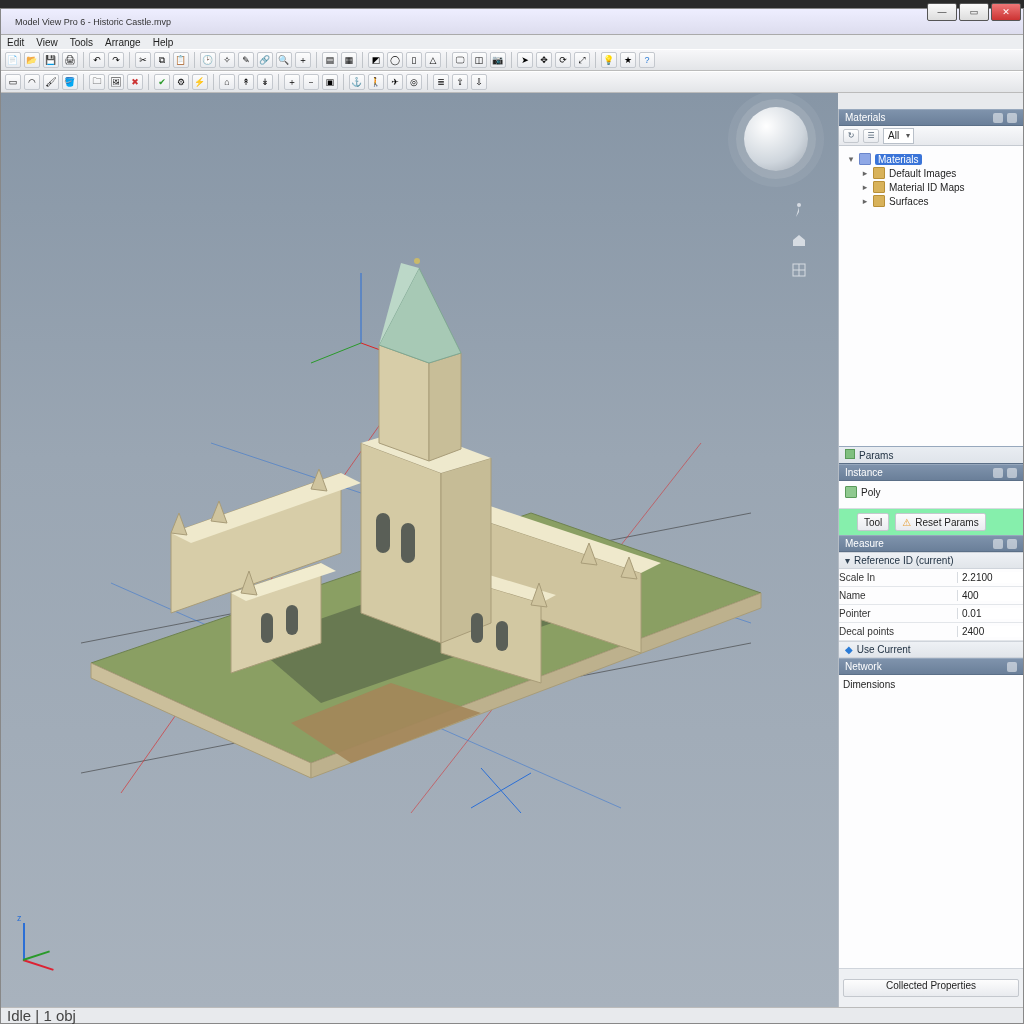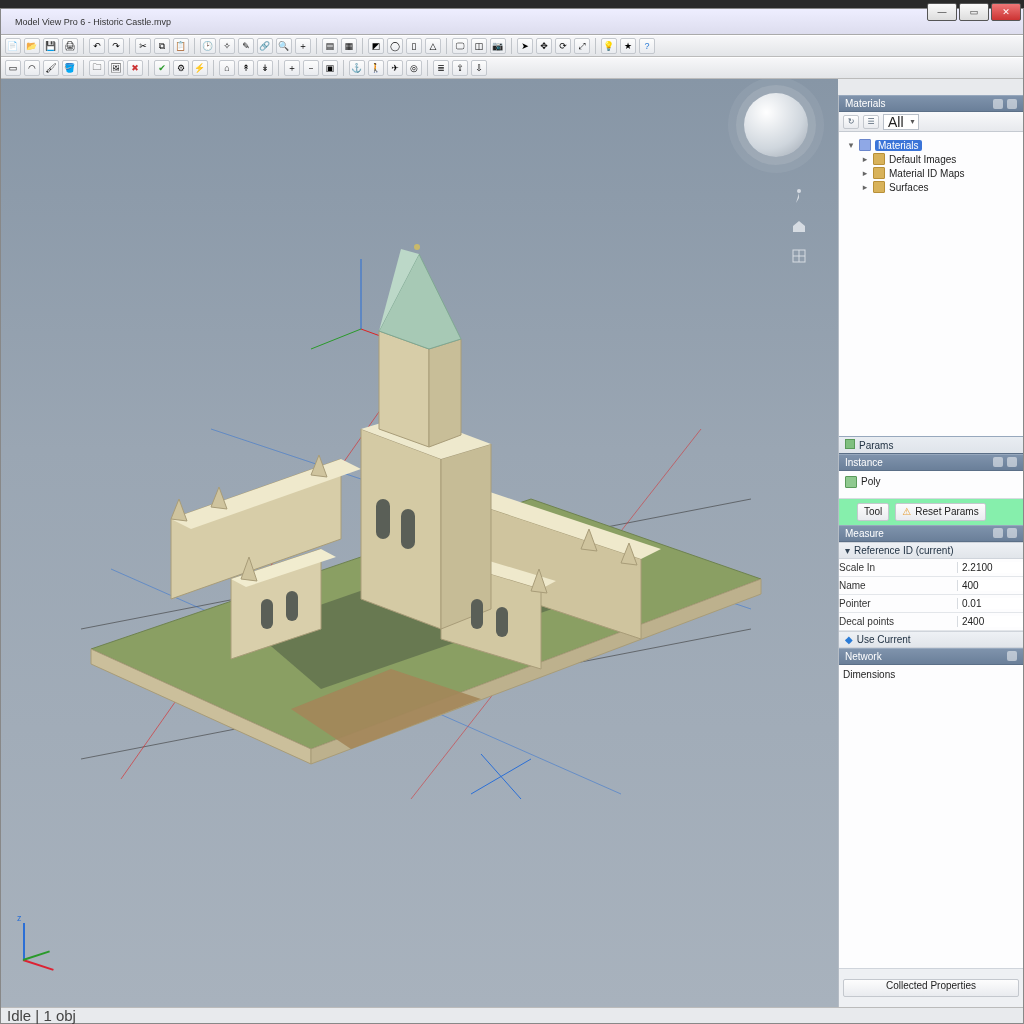--- a/index.html
+++ b/index.html
@@ -28,21 +28,21 @@
 .scene svg { width: 100%; height: 100%; }
 .statusbar { height: 16px; background: #e8eaed; border-top: 1px solid #bbb; font-size: 15px; color: #444; display: flex; align-items: center; padding: 0 6px; }
 
 .side { width: 185px; background: #eef0f3; border-left: 1px solid #b5bcc5; display: flex; flex-direction: column; font-size: 10px; color: #222; margin-top: 16px; }
 .panel-head { background: linear-gradient(#7f93ac,#6a7f99); color: #fff; font-size: 10px; padding: 2px 6px; display: flex; align-items: center; justify-content: space-between; border-top: 1px solid #97a8bd; border-bottom: 1px solid #5b6f87; }
 .panel-head .ph-icons { display: flex; gap: 4px; }
 .panel-head .ph-icons i { width: 10px; height: 10px; background: rgba(255,255,255,.5); border-radius: 2px; cursor: pointer; }
 .panel-body { background: #fdfdfe; padding: 4px 4px; overflow: auto; }
 .mini-toolbar { height: 20px; background: linear-gradient(#f8f9fb,#e7e9ed); border-bottom: 1px solid #c5cad1; display: flex; align-items: center; gap: 4px; padding: 0 4px; }
 .mini-toolbar .mtb { width: 16px; height: 14px; border: 1px solid #c4c8ce; background: linear-gradient(#fff,#e9ebef); border-radius: 2px; cursor: pointer; display:flex; align-items:center; justify-content:center; font-size:8px; color:#567; }
-.dropdown { height: 16px; border: 1px solid #b9c0c9; background: #fff; font-size: 14px; padding: 0 14px 0 4px; position: relative; cursor: pointer; display: flex; align-items: center; }
+.dropdown { height: 16px; border: 1px solid #b9c0c9; background: #fff; font-size: 10px; padding: 0 14px 0 4px; position: relative; cursor: pointer; display: flex; align-items: center; }
 .dropdown::after { content: "▾"; position: absolute; right: 3px; font-size: 8px; color: #555; }
 .tree { font-size: 10px; padding: 2px 2px 6px 2px; }
 .tree-row { display: flex; align-items: center; gap: 4px; padding: 1px 2px; cursor: pointer; }
 .tree-row.sel span.lbl { background: #3a74d8; color: #fff; padding: 0 3px; border-radius: 2px; }
 .tree-row .tw { width: 8px; text-align: center; color: #666; font-size: 9px; }
 .tree-row .ic { width: 12px; height: 12px; background: #d8b25a; border: 1px solid #b89038; border-radius: 1px; }
 .tree-row .ic.blue { background: #8fa8e6; border-color: #6a86cc; }
 .tree-indent { padding-left: 14px; }
 .prop-row { display: flex; align-items: center; border-bottom: 1px solid #e3e6ea; height: 18px; }
 .prop-row .k { flex: 1; color: #333; }
@@ -59,20 +59,27 @@
 
   <div class="titlebar">
     <span>Model View Pro 6 - Historic Castle.mvp</span>
     <div class="window-controls">
       <div class="win-btn">—</div>
       <div class="win-btn">▭</div>
       <div class="win-btn close">✕</div>
     </div>
   </div>
 
+  <div class="menubar">
+    <span>Edit</span>
+    <span>View</span>
+    <span>Tools</span>
+    <span>Arrange</span>
+    <span>Help</span>
+  </div>
 
   <div class="toolbar">
     <div class="tb">📄</div>
     <div class="tb">📂</div>
     <div class="tb">💾</div>
     <div class="tb">🖨</div>
     <div class="sep"></div>
     <div class="tb">↶</div>
     <div class="tb">↷</div>
     <div class="sep"></div>

